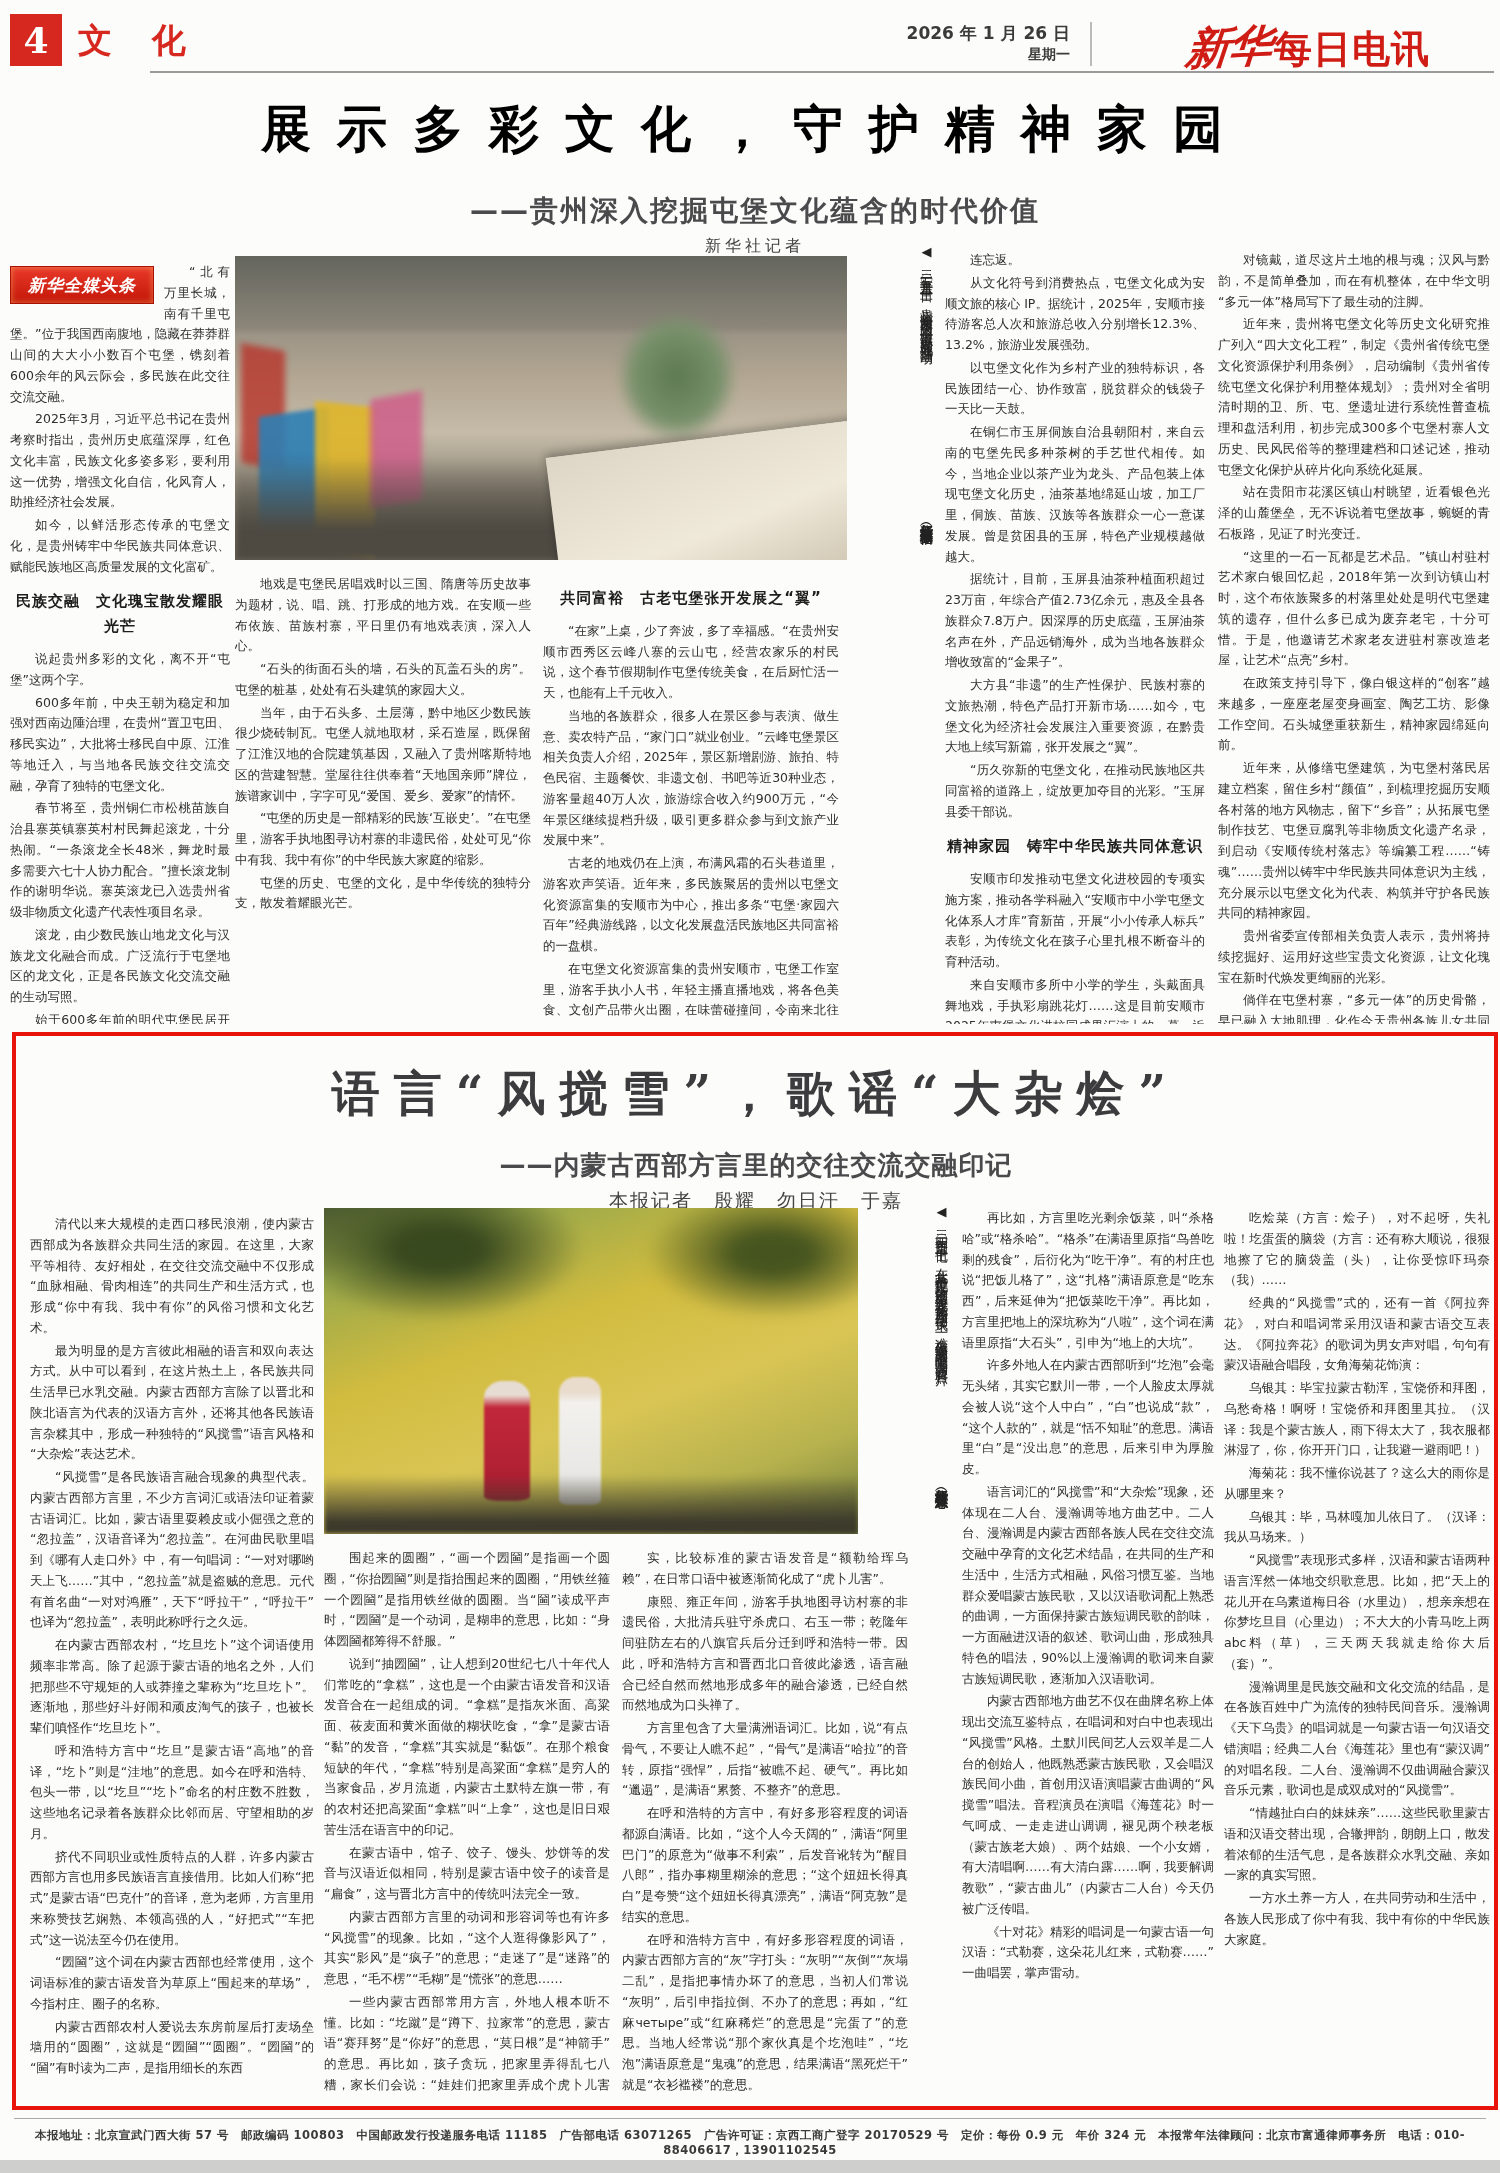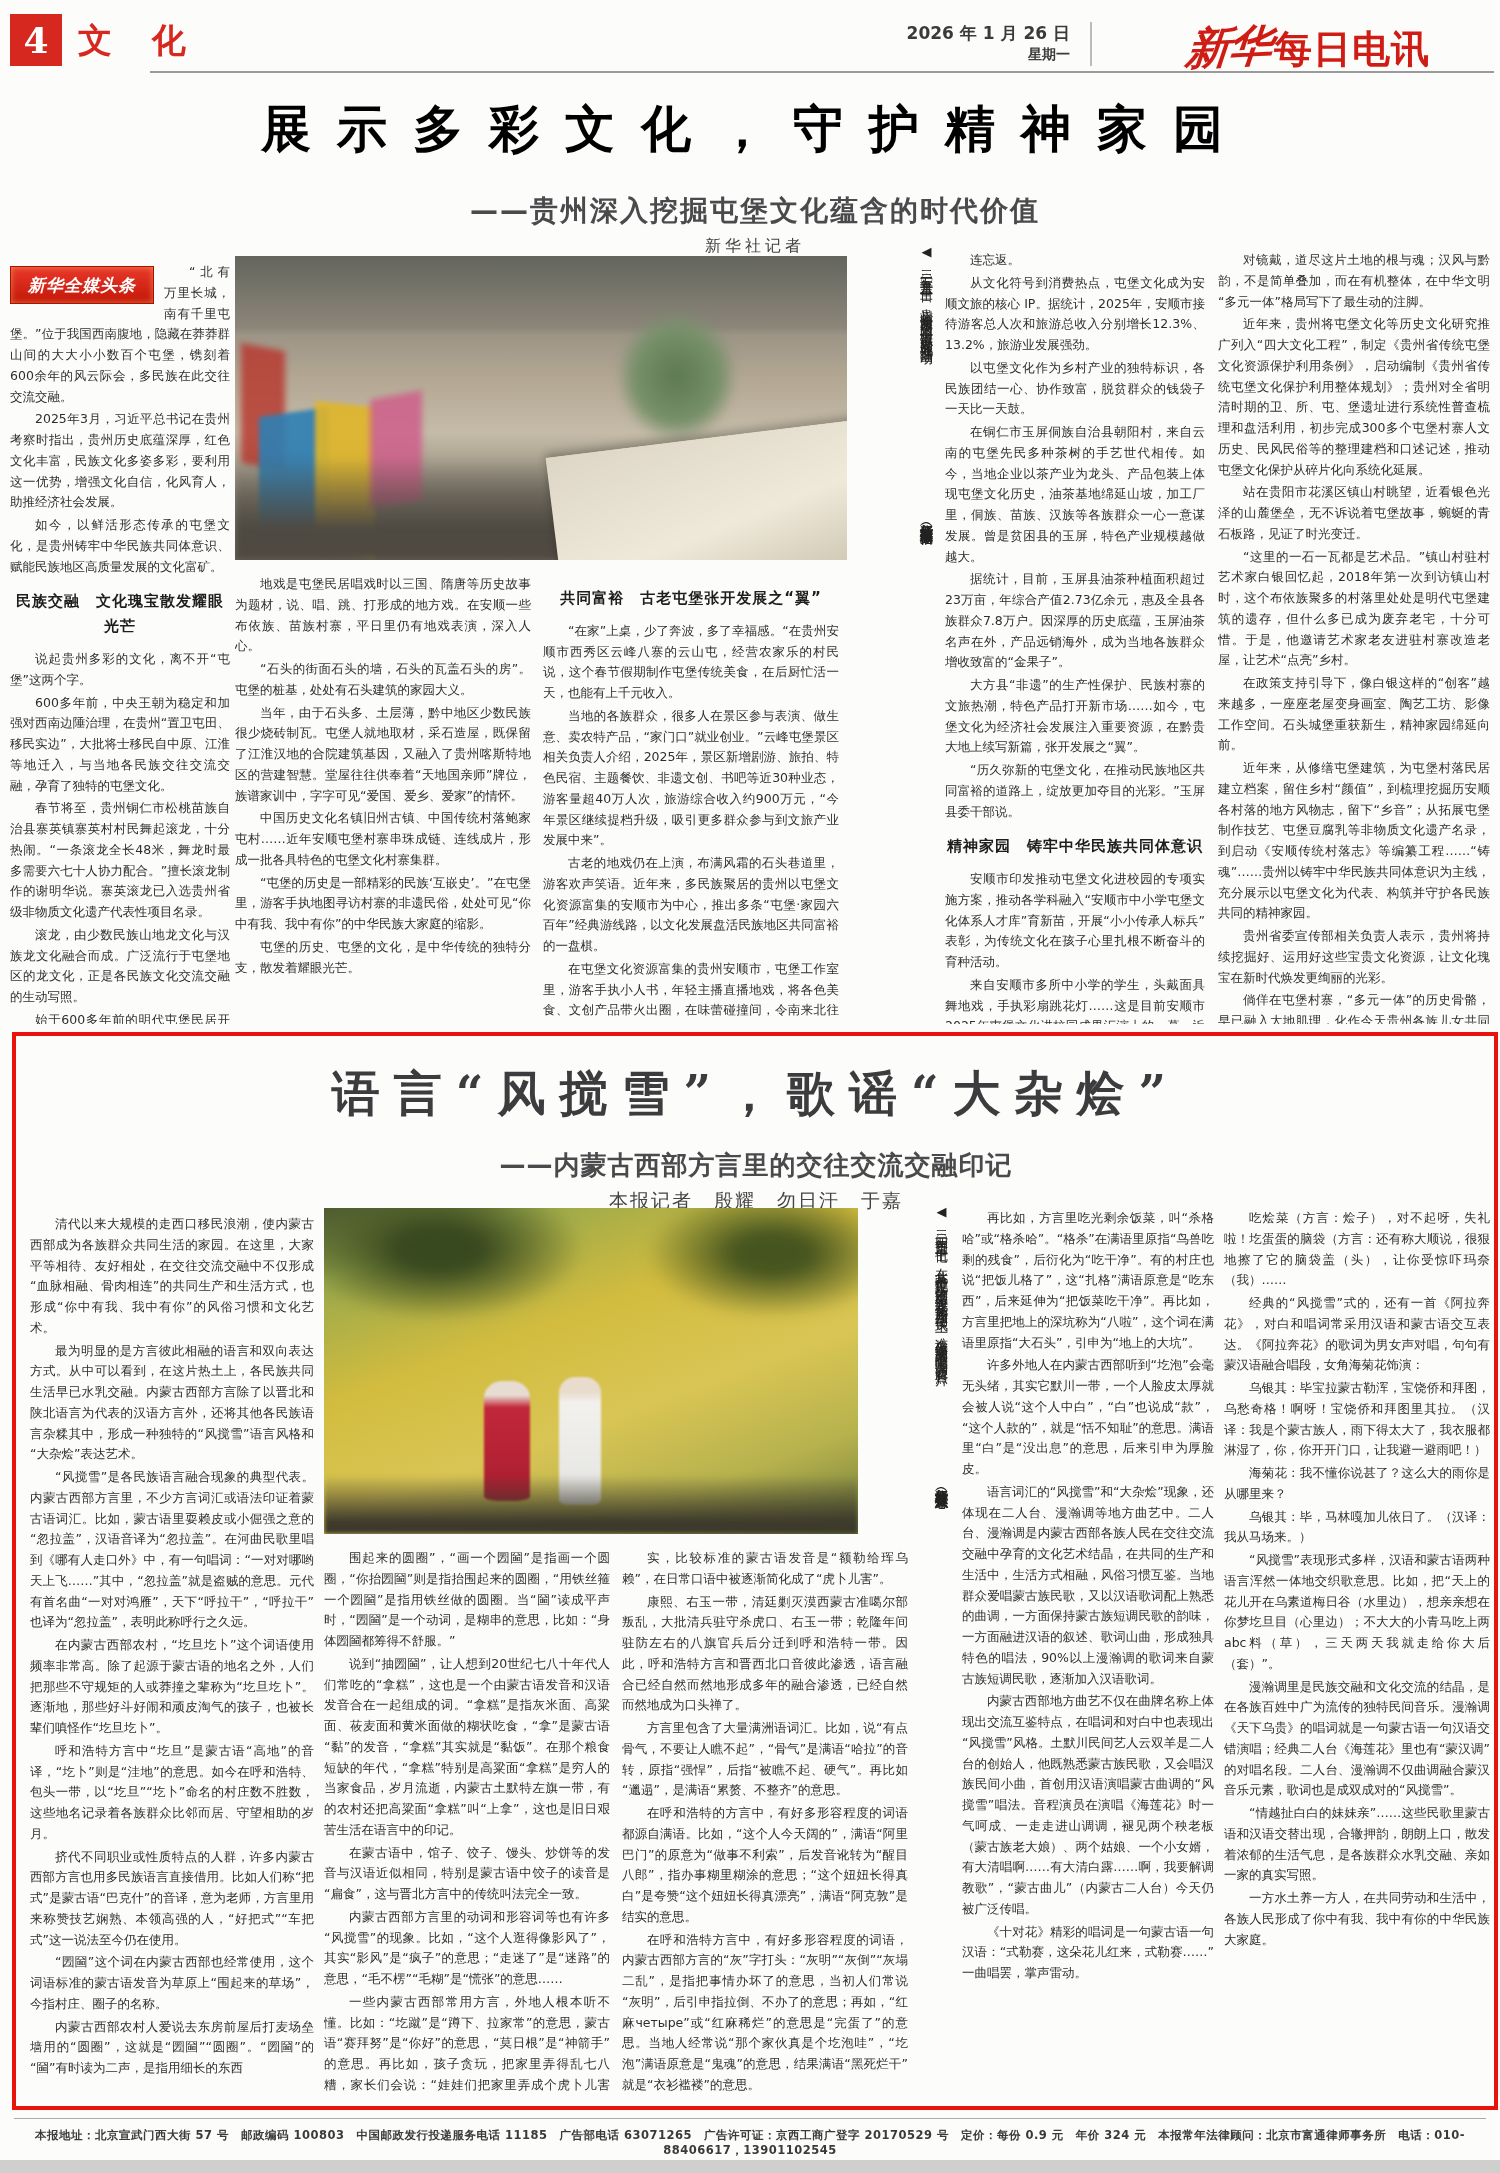--- a/index.html
+++ b/index.html
@@ -118,21 +118,20 @@
 
   <div class="vcaption" style="left:851px;top:244px;width:86px;height:338px;">
     <span>◀二〇二五年六月二十三日，贵州省安顺市西秀区旧州古镇举办安顺地戏巡游活动。</span>
     <span class="cap-credit">新华社发（胡胜禧摄）</span>
   </div>
 
   <div class="col" style="left:235px;top:574px;width:296px;height:450px;">
       <div class="para">地戏是屯堡民居唱戏时以三国、隋唐等历史故事为题材，说、唱、跳、打形成的地方戏。在安顺一些布依族、苗族村寨，平日里仍有地戏表演，深入人心。</div>
       <div class="para">“石头的街面石头的墙，石头的瓦盖石头的房”。屯堡的桩基，处处有石头建筑的家园大义。</div>
       <div class="para">当年，由于石头多、土层薄，黔中地区少数民族很少烧砖制瓦。屯堡人就地取材，采石造屋，既保留了江淮汉地的合院建筑基因，又融入了贵州喀斯特地区的营建智慧。堂屋往往供奉着“天地国亲师”牌位，族谱家训中，字字可见“爱国、爱乡、爱家”的情怀。</div>
-      <div class="para">中国历史文化名镇旧州古镇、中国传统村落鲍家屯村……近年安顺屯堡村寨串珠成链、连线成片，形成一批各具特色的屯堡文化村寨集群。</div>
       <div class="para">“屯堡的历史是一部精彩的民族‘互嵌史’。”在屯堡里，游客手执地图寻访村寨的非遗民俗，处处可见“你中有我、我中有你”的中华民族大家庭的缩影。</div>
       <div class="para">屯堡的历史、屯堡的文化，是中华传统的独特分支，散发着耀眼光芒。</div>
     </div>
   <div class="col" style="left:543px;top:574px;width:296px;height:450px;">
       <div class="colhead">共同富裕　古老屯堡张开发展之“翼”</div>
       <div class="para">“在家”上桌，少了奔波，多了幸福感。“在贵州安顺市西秀区云峰八寨的云山屯，经营农家乐的村民说，这个春节假期制作屯堡传统美食，在后厨忙活一天，也能有上千元收入。</div>
       <div class="para">当地的各族群众，很多人在景区参与表演、做生意、卖农特产品，“家门口”就业创业。”云峰屯堡景区相关负责人介绍，2025年，景区新增剧游、旅拍、特色民宿、主题餐饮、非遗文创、书吧等近30种业态，游客量超40万人次，旅游综合收入约900万元，“今年景区继续提档升级，吸引更多群众参与到文旅产业发展中来”。</div>
       <div class="para">古老的地戏仍在上演，布满风霜的石头巷道里，游客欢声笑语。近年来，多民族聚居的贵州以屯堡文化资源富集的安顺市为中心，推出多条“屯堡·家园六百年”经典游线路，以文化发展盘活民族地区共同富裕的一盘棋。</div>
       <div class="para">在屯堡文化资源富集的贵州安顺市，屯堡工作室里，游客手执小人书，年轻主播直播地戏，将各色美食、文创产品带火出圈，在味蕾碰撞间，令南来北往的人们流</div>
     </div>
@@ -190,21 +189,21 @@
 
     <div class="col" style="left:308px;top:512px;width:286px;height:544px;">
         <div class="para">围起来的圆圈”，“画一个圐圙”是指画一个圆圈，“你抬圐圙”则是指抬围起来的圆圈，“用铁丝箍一个圐圙”是指用铁丝做的圆圈。当“圙”读成平声时，“圐圙”是一个动词，是糊串的意思，比如：“身体圐圙都筹得不舒服。”</div>
         <div class="para">说到“抽圐圙”，让人想到20世纪七八十年代人们常吃的“拿糕”，这也是一个由蒙古语发音和汉语发音合在一起组成的词。“拿糕”是指灰米面、高粱面、莜麦面和黄米面做的糊状吃食，“拿”是蒙古语“黏”的发音，“拿糕”其实就是“黏饭”。在那个粮食短缺的年代，“拿糕”特别是高粱面“拿糕”是穷人的当家食品，岁月流逝，内蒙古土默特左旗一带，有的农村还把高粱面“拿糕”叫“上拿”，这也是旧日艰苦生活在语言中的印记。</div>
         <div class="para">在蒙古语中，馆子、饺子、馒头、炒饼等的发音与汉语近似相同，特别是蒙古语中饺子的读音是“扁食”，这与晋北方言中的传统叫法完全一致。</div>
         <div class="para">内蒙古西部方言里的动词和形容词等也有许多“风搅雪”的现象。比如，“这个人逛得像影风了”，其实“影风”是“疯子”的意思；“走迷了”是“迷路”的意思，“毛不楞”“毛糊”是“慌张”的意思……</div>
         <div class="para">一些内蒙古西部常用方言，外地人根本听不懂。比如：“圪蹴”是“蹲下、拉家常”的意思，蒙古语“赛拜努”是“你好”的意思，“莫日根”是“神箭手”的意思。再比如，孩子贪玩，把家里弄得乱七八糟，家长们会说：“娃娃们把家里弄成个虎卜儿害了！”“虎卜儿害”是“乱七八糟”的意思，第一个“害”是“淘气、贪玩”，“虎卜尔害”是蒙古语“乱七八糟”的意思。其</div>
       </div>
     <div class="col" style="left:606px;top:512px;width:286px;height:544px;">
         <div class="para">实，比较标准的蒙古语发音是“额勒给珲乌赖”，在日常口语中被逐渐简化成了“虎卜儿害”。</div>
-        <div class="para">康熙、右玉一带，清廷剿灭漠西蒙古准噶尔部叛乱，大批清兵驻守杀虎口、右玉一带；乾隆年间驻防左右的八旗官兵后分迁到呼和浩特一带。因此，呼和浩特方言和晋西北口音彼此渗透，语言融合已经自然而然地形成多年的融合渗透，已经自然而然地成为口头禅了。</div>
+        <div class="para">康熙、雍正年间，游客手执地图寻访村寨的非遗民俗，大批清兵驻守杀虎口、右玉一带；乾隆年间驻防左右的八旗官兵后分迁到呼和浩特一带。因此，呼和浩特方言和晋西北口音彼此渗透，语言融合已经自然而然地形成多年的融合渗透，已经自然而然地成为口头禅了。</div>
         <div class="para">方言里包含了大量满洲语词汇。比如，说“有点骨气，不要让人瞧不起”，“骨气”是满语“哈拉”的音转，原指“强悍”，后指“被瞧不起、硬气”。再比如“邋遢”，是满语“累赘、不整齐”的意思。</div>
         <div class="para">在呼和浩特的方言中，有好多形容程度的词语都源自满语。比如，“这个人今天阔的”，满语“阿里巴门”的原意为“做事不利索”，后发音讹转为“醒目八郎”，指办事糊里糊涂的意思；“这个妞妞长得真白”是夸赞“这个妞妞长得真漂亮”，满语“阿克敦”是结实的意思。</div>
         <div class="para">在呼和浩特方言中，有好多形容程度的词语，内蒙古西部方言的“灰”字打头：“灰明”“灰倒”“灰塌二乱”，是指把事情办坏了的意思，当初人们常说“灰明”，后引申指拉倒、不办了的意思；再如，“红麻четыре”或“红麻稀烂”的意思是“完蛋了”的意思。当地人经常说“那个家伙真是个圪泡哇”，“圪泡”满语原意是“鬼魂”的意思，结果满语“黑死烂干”就是“衣衫褴褛”的意思。</div>
       </div>
     <div class="col" style="left:946px;top:172px;width:252px;height:884px;">
         <div class="para">再比如，方言里吃光剩余饭菜，叫“杀格哈”或“格杀哈”。“格杀”在满语里原指“鸟兽吃剩的残食”，后衍化为“吃干净”。有的村庄也说“把饭儿格了”，这“扎格”满语原意是“吃东西”，后来延伸为“把饭菜吃干净”。再比如，方言里把地上的深坑称为“八啦”，这个词在满语里原指“大石头”，引申为“地上的大坑”。</div>
         <div class="para">许多外地人在内蒙古西部听到“圪泡”会毫无头绪，其实它默川一带，一个人脸皮太厚就会被人说“这个人中白”，“白”也说成“款”，“这个人款的”，就是“恬不知耻”的意思。满语里“白”是“没出息”的意思，后来引申为厚脸皮。</div>
         <div class="para">语言词汇的“风搅雪”和“大杂烩”现象，还体现在二人台、漫瀚调等地方曲艺中。二人台、漫瀚调是内蒙古西部各族人民在交往交流交融中孕育的文化艺术结晶，在共同的生产和生活中，生活方式相融，风俗习惯互鉴。当地群众爱唱蒙古族民歌，又以汉语歌词配上熟悉的曲调，一方面保持蒙古族短调民歌的韵味，一方面融进汉语的叙述、歌词山曲，形成独具特色的唱法，90%以上漫瀚调的歌词来自蒙古族短调民歌，逐渐加入汉语歌词。</div>
         <div class="para">内蒙古西部地方曲艺不仅在曲牌名称上体现出交流互鉴特点，在唱词和对白中也表现出“风搅雪”风格。土默川民间艺人云双羊是二人台的创始人，他既熟悉蒙古族民歌，又会唱汉族民间小曲，首创用汉语演唱蒙古曲调的“风搅雪”唱法。音程演员在演唱《海莲花》时一气呵成、一走走进山调调，褪见两个秧老板（蒙古族老大娘）、两个姑娘、一个小女婿，有大清唱啊……有大清白露……啊，我要解调教歌”，“蒙古曲儿”（内蒙古二人台）今天仍被广泛传唱。</div>
         <div class="para">《十对花》精彩的唱词是一句蒙古语一句汉语：“式勒赛，这朵花儿红来，式勒赛……”一曲唱罢，掌声雷动。</div>

